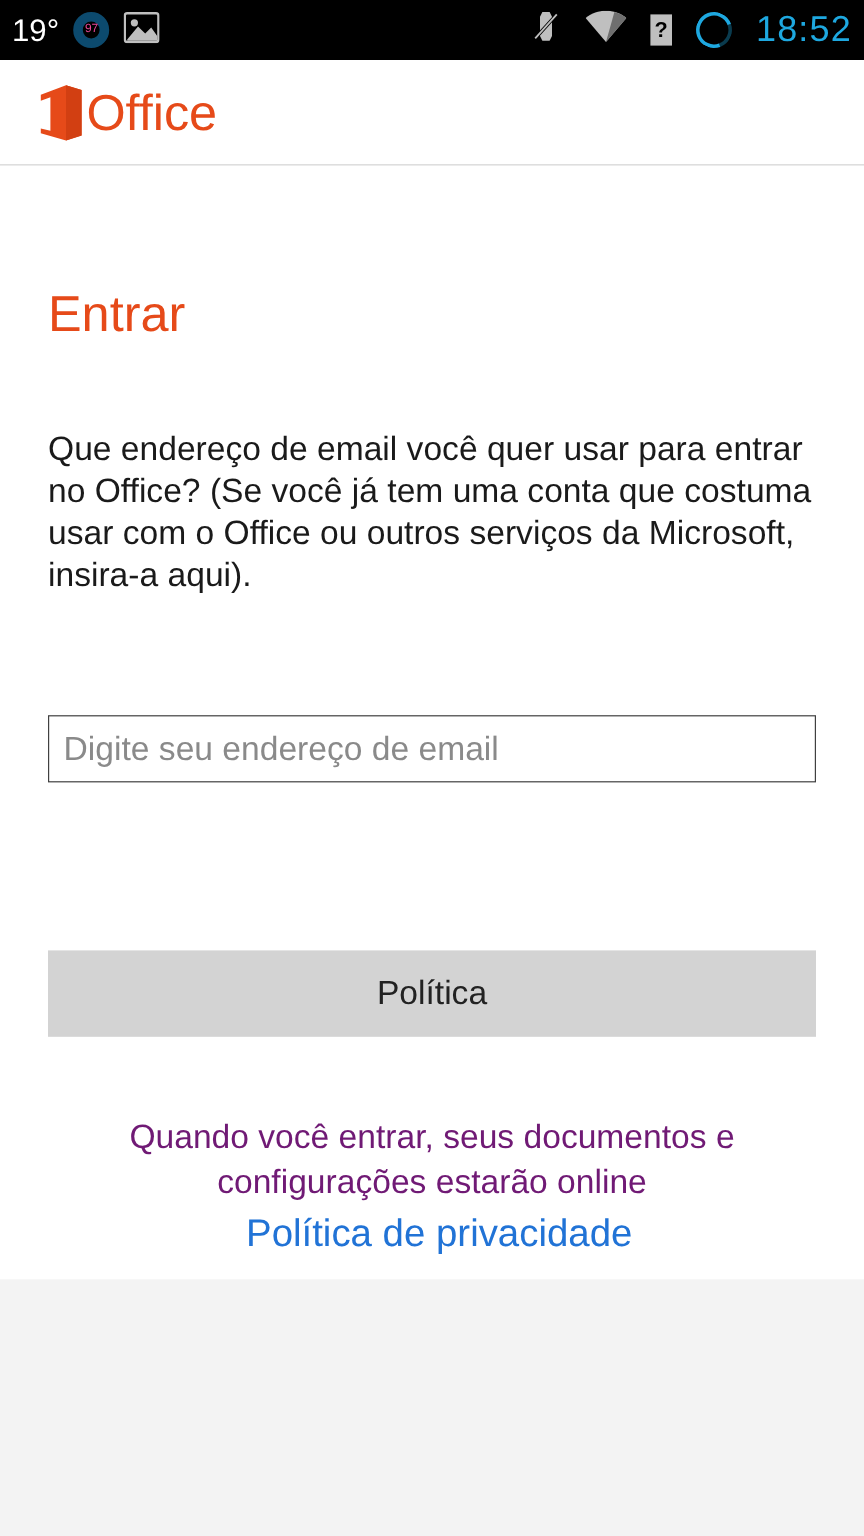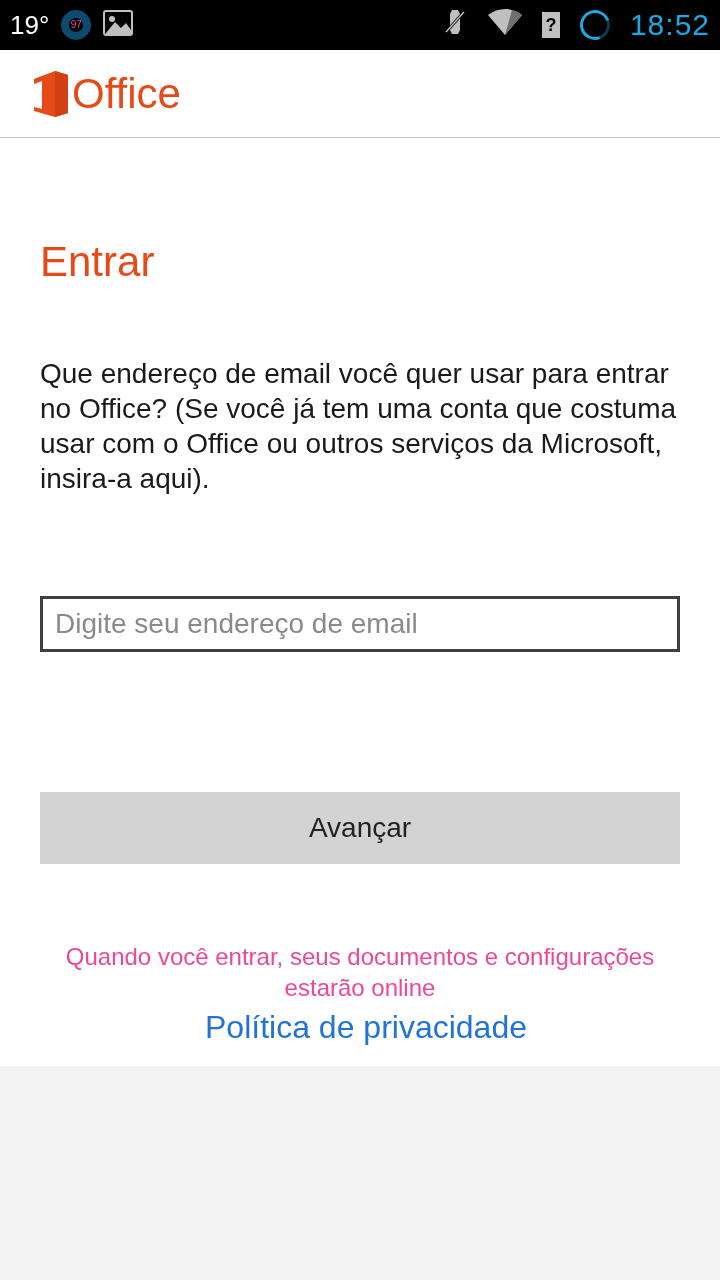--- a/index.html
+++ b/index.html
@@ -20,26 +20,26 @@
 
     
     .app-header { height: 88px; display: flex; align-items: center; padding: 0 28px; border-bottom: 1px solid #c9c9c9; background: #fff; }
     .office-logo svg { display:block; }
     .app-title { color: #e64a19; font-size: 42px; font-weight: 400; }
 
     
     .content { padding: 0 40px; background: #fff; height: 928px; position: relative;}
     .page-title { color: #e64a19; font-size: 42px; font-weight: 400; padding-top: 100px; }
     .instructions { color: #1a1a1a; font-size: 28px; line-height: 1.25; padding-top: 70px; }
-    .email-field { width: 100%; height: 56px; margin-top: 100px; border: 3px solid #404040; font-size: 28px; padding: 0 12px; outline: none; color:#222;}
+    .email-field { width: 100%; height: 56px; margin-top: 100px; border: 1px solid #404040; font-size: 28px; padding: 0 12px; outline: none; color:#222;}
     .email-field::placeholder { color: #8a8a8a; }
     .advance-btn { width: 100%; height: 72px; margin-top: 140px; background: #d3d3d3; border: none; font-size: 28px; color: #222; cursor: pointer; }
 
     .footer-block { position:absolute; left:0; right:0; bottom:20px; text-align:center; padding: 0 48px;}
-    .footer-text { color: #ec4899; font-size: 24px; line-height:1.3; }
+    .footer-text { color: #701a75; font-size: 28px; line-height:1.3; }
     .privacy-link { display:inline-block; margin-top:6px; color: #2173d6; font-size: 32px; cursor:pointer;margin-left:12px; }
 
     
     .bottom-strip { height: 214px; background: #f3f3f3; }
   </style>
 </head>
 <body>
 
 <div class="status-bar">
   <div class="status-left">
@@ -82,21 +82,21 @@
   </span>
   <span class="app-title">Office</span>
 </div>
 
 <div class="content">
   <div class="page-title">Entrar</div>
   <div class="instructions">Que endereço de email você quer usar para entrar no Office? (Se você já tem uma conta que costuma usar com o Office ou outros serviços da Microsoft, insira-a aqui).</div>
 
   <input type="text" class="email-field" placeholder="Digite seu endereço de email" style="">
 
-  <button class="advance-btn">Avançar</button>
+  <button class="advance-btn">Política</button>
 
   <div class="footer-block">
     <div class="footer-text">Quando você entrar, seus documentos e configurações estarão online</div>
     <span class="privacy-link">Política de privacidade</span>
   </div>
 </div>
 
 <div class="bottom-strip"></div>
 
 </body></html>

